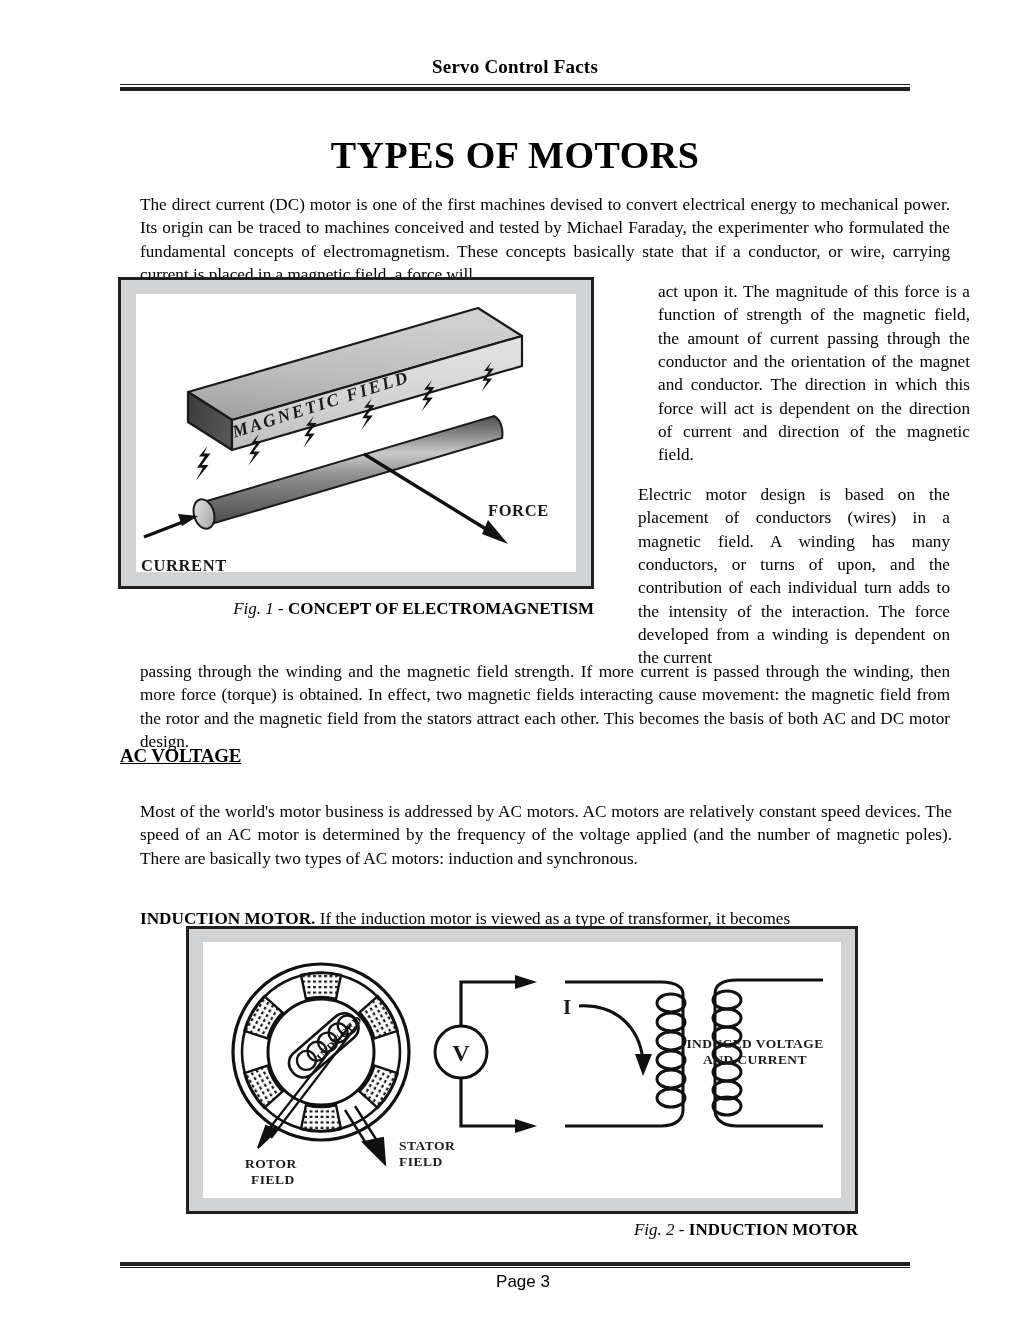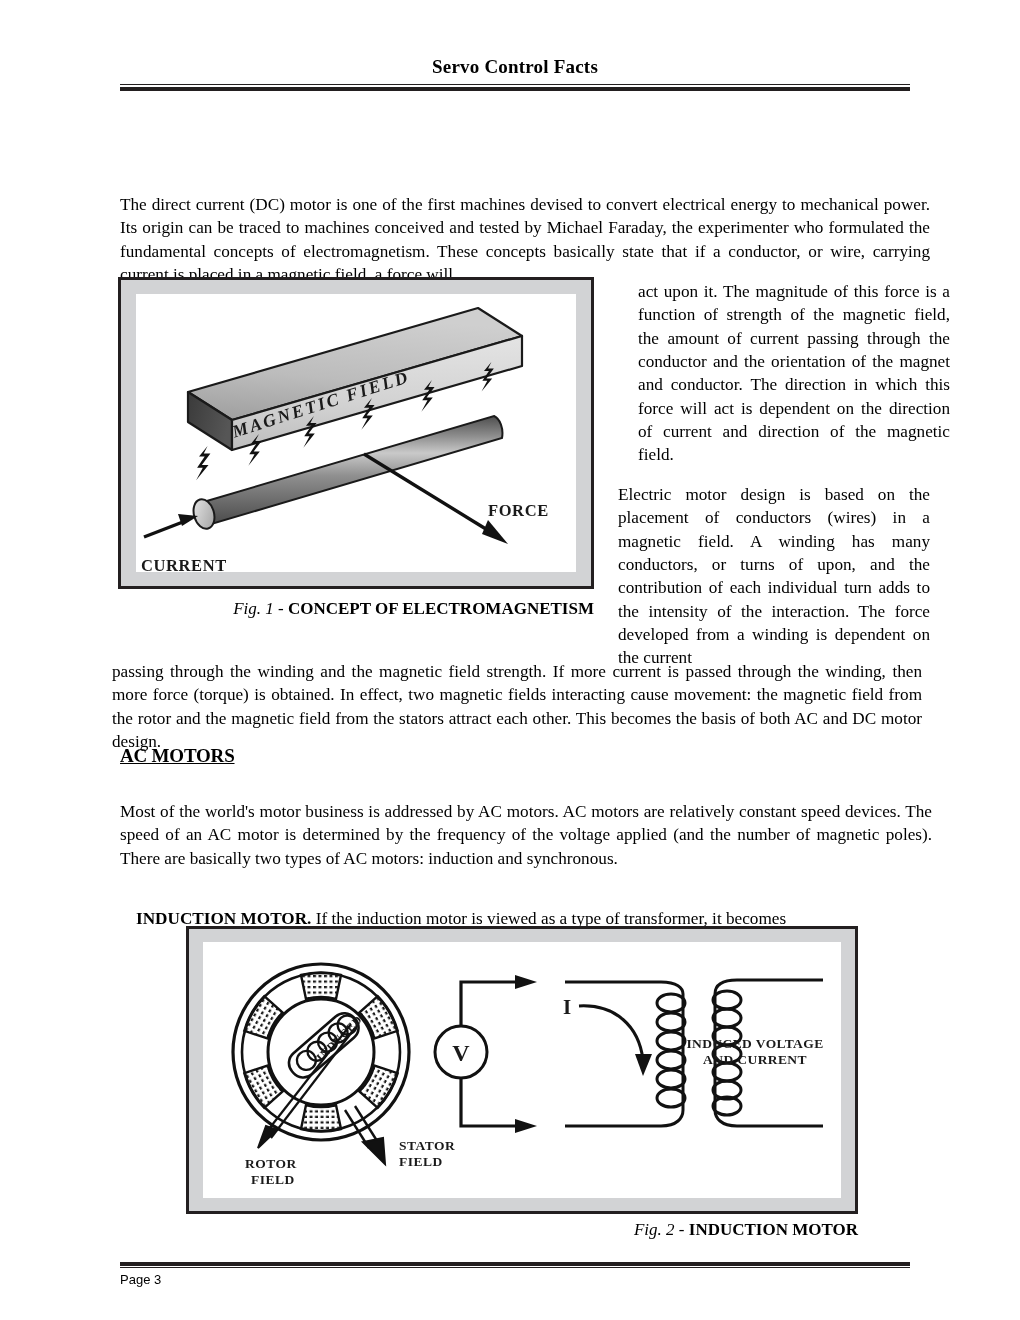--- a/index.html
+++ b/index.html
@@ -62,27 +62,28 @@
   }
 
   
   .para {
     position: absolute;
     font-size: 17.2px;
     line-height: 23.3px;
     text-align: justify;
     text-justify: inter-word;
     hyphens: manual;
+    margin-left: 20px;
   }
   #para-intro   { left: 120px; top: 176px;  width: 810px; }
   #para-right-1 { left: 638px; top: 263px;  width: 312px; }
   #para-right-2 { left: 618px; top: 466px;  width: 312px; }
-  #para-flow    { left: 112px; top: 643px;  width: 810px; }
+  #para-flow    { left: 120px; top: 643px;  width: 810px; }
   #para-ac      { left: 120px; top: 783px;  width: 812px; }
-  #para-induct  { left: 136px; top: 890px;  width: 812px; }
+  #para-induct  { left: 120px; top: 890px;  width: 812px; }
 
   .section-head {
     position: absolute;
     left: 120px;
     top: 745px;
     font-size: 19px;
     font-weight: bold;
     text-decoration: underline;
     letter-spacing: -0.2px;
   }
@@ -115,26 +116,26 @@
   }
   #fig1-caption { left: 118px; top: 599px; width: 476px; }
   #fig2-caption { left: 186px; top: 1220px; width: 672px; }
   .figcaption .figno { font-style: italic; }
   .figcaption .figtitle { font-weight: bold; }
 
   
   #footer-rule { top: 1262px; }
   .page-number {
     position: absolute;
-    left: 120px;
+    left: 128px;
     top: 1272px;
     width: 790px;
-    text-align: left;
+    text-align: center;
     font-family: "Liberation Sans", "DejaVu Sans", sans-serif;
-    font-size: 13px;
+    font-size: 17px;
   }
 
   svg { display: block; }
   .figlabel {
     font-family: "Liberation Serif", "DejaVu Serif", serif;
     font-weight: bold;
     fill: #1a1a1a;
   }
 </style>
 </head>
@@ -142,20 +143,21 @@
 
 <div class="page">
 
   <div class="running-head">Servo Control Facts</div>
 
   <div class="rule-double" id="header-rule">
     <div class="thin"></div>
     <div class="thick"></div>
   </div>
 
+  <h1 class="doc-title">TYPES OF MOTORS</h1>
 
   <p class="para" id="para-intro">The direct current (DC) motor is one of the first machines devised to convert electrical energy to mechanical power.  Its origin can be traced to machines conceived and tested by Michael Faraday, the experimenter who formulated the fundamental concepts of electromagnetism.  These concepts basically state that if a conductor, or wire, carrying current is placed in a magnetic field, a force will</p>
 
   <div class="figframe" id="fig1-frame">
     <div class="inner">
       <svg width="446" height="284" viewBox="0 0 446 284">
         <defs>
           <linearGradient id="magTop" x1="0" y1="1" x2="0.25" y2="0">
             <stop offset="0%" stop-color="#9d9d9d"></stop>
             <stop offset="45%" stop-color="#bcbcbc"></stop>
@@ -240,21 +242,21 @@
   <div class="figcaption" id="fig1-caption">
     <span class="figno">Fig. 1</span><span> - </span><span class="figtitle">CONCEPT OF ELECTROMAGNETISM</span>
   </div>
 
   <p class="para" id="para-right-1">act upon it.  The magnitude of this force is a function of strength of the magnetic field, the amount of current passing through the conductor and the orientation of the magnet and conductor.  The direction in which this force will act is dependent on the direction of current and direction of the magnetic field.</p>
 
   <p class="para" id="para-right-2">Electric motor design is based on the placement of conductors (wires) in a magnetic field.  A winding has many conductors, or turns of upon, and the contribution of each individual turn adds to the intensity of the interaction.  The force developed from a winding is dependent on the current</p>
 
   <p class="para" id="para-flow">passing through the winding and the magnetic field strength.  If more current is passed through the winding, then more force (torque) is obtained.  In effect, two magnetic fields interacting cause movement:  the magnetic field from the rotor and the magnetic field from the stators attract each other.  This becomes the basis of both AC and DC motor design.</p>
 
-  <div class="section-head">AC MOTORS</div>
+  <div class="section-head">AC VOLTAGE</div>
 
   <p class="para" id="para-ac"><span>Most of the world's motor business is addressed by AC motors.  AC motors are relatively constant speed devices.  The speed of an AC motor is determined by the frequency of the voltage applied (and the number of magnetic poles).  There are basically two types of AC motors:  </span><span class="ital">induction</span><span> and </span><span class="ital">synchronous</span><span>.</span></p>
 
   <p class="para" id="para-induct"><span class="run-in-head">INDUCTION MOTOR.</span><span>  If the induction motor is viewed as a type of transformer, it becomes</span></p>
 
   <div class="figframe" id="fig2-frame">
     <div class="inner">
       <svg width="644" height="262" viewBox="0 0 644 262">
         <defs>
 

